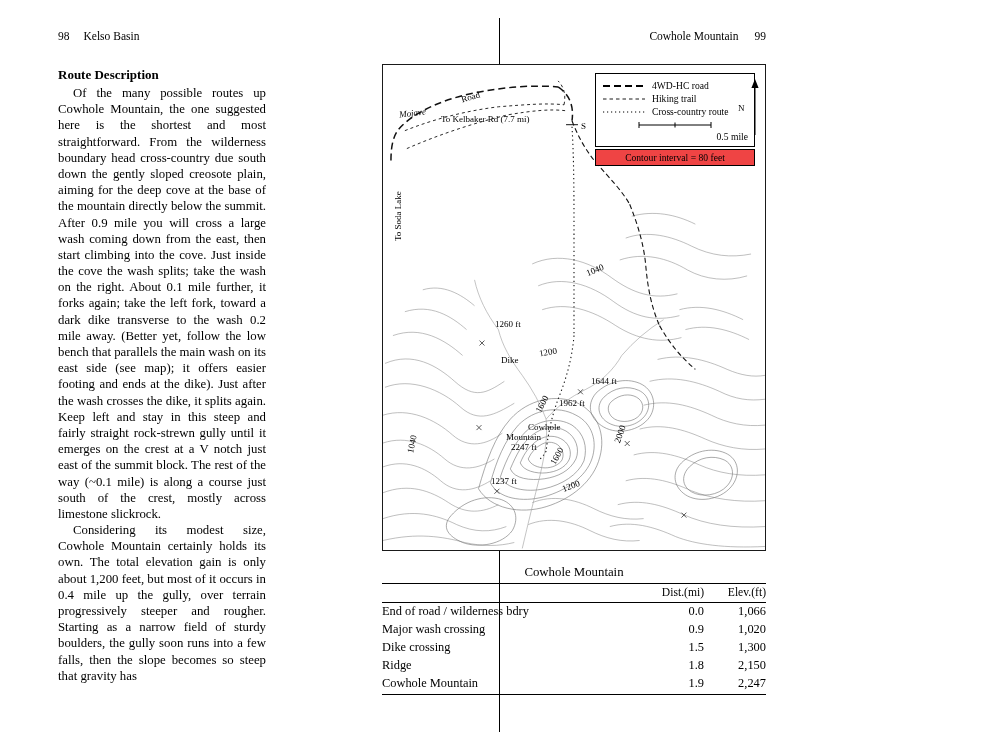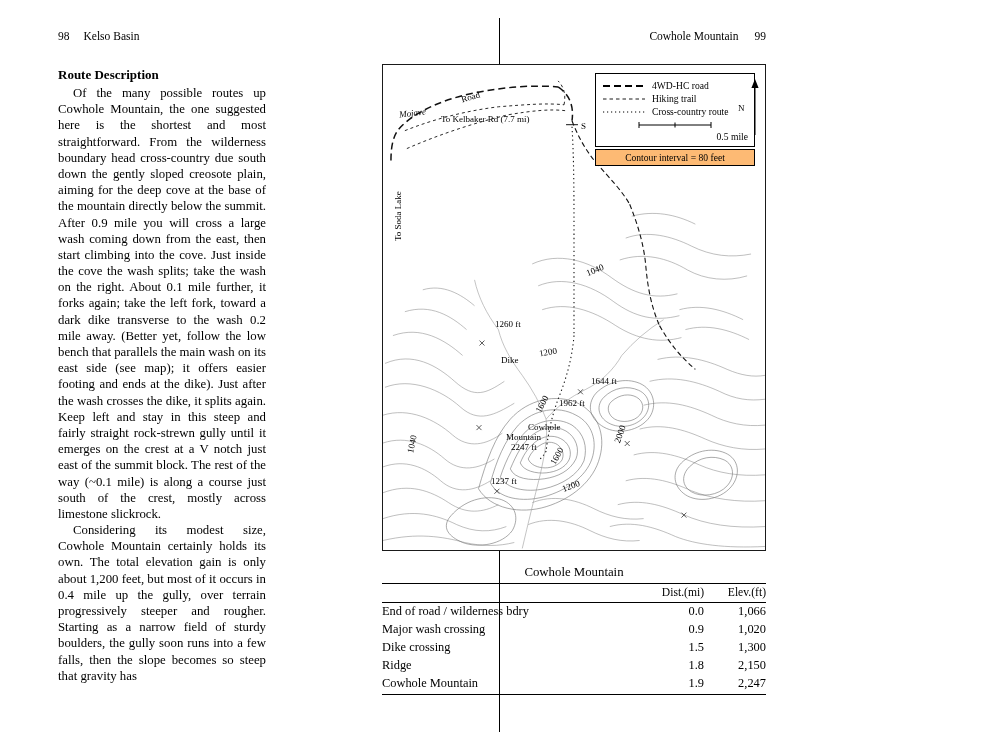--- a/index.html
+++ b/index.html
@@ -113,21 +113,21 @@
     border: 1px solid #000; background: #fff; padding: 5px 6px 4px 6px;
     font-size: 9.6px;
   }
   .legend-row { display: flex; align-items: center; height: 13px; }
   .legend-key { width: 44px; margin-right: 6px; flex: 0 0 44px; }
   .legend-key svg { display: block; }
   .legend-scale { text-align: right; font-size: 9.6px; margin-top: 1px; }
   .legend-scale .bar { margin: 0 auto 1px auto; width: 74px; }
   .legend-ci {
     position: absolute; right: 10px; top: 84px; width: 160px;
-    border: 1px solid #000; background: #fdba74; text-align: center;
+    border: 1px solid #000; background: #ef4444; text-align: center;
     font-size: 9.6px; padding: 2px 0 2px 0;
   }
   .northarrow {
     position: absolute; right: 2px; top: 14px; width: 16px; text-align: center;
     font-size: 9px;
   }
   .mlabel {
     position: absolute; font-size: 9px; font-family: "Liberation Serif", serif;
     white-space: nowrap; color: #000;
   }

